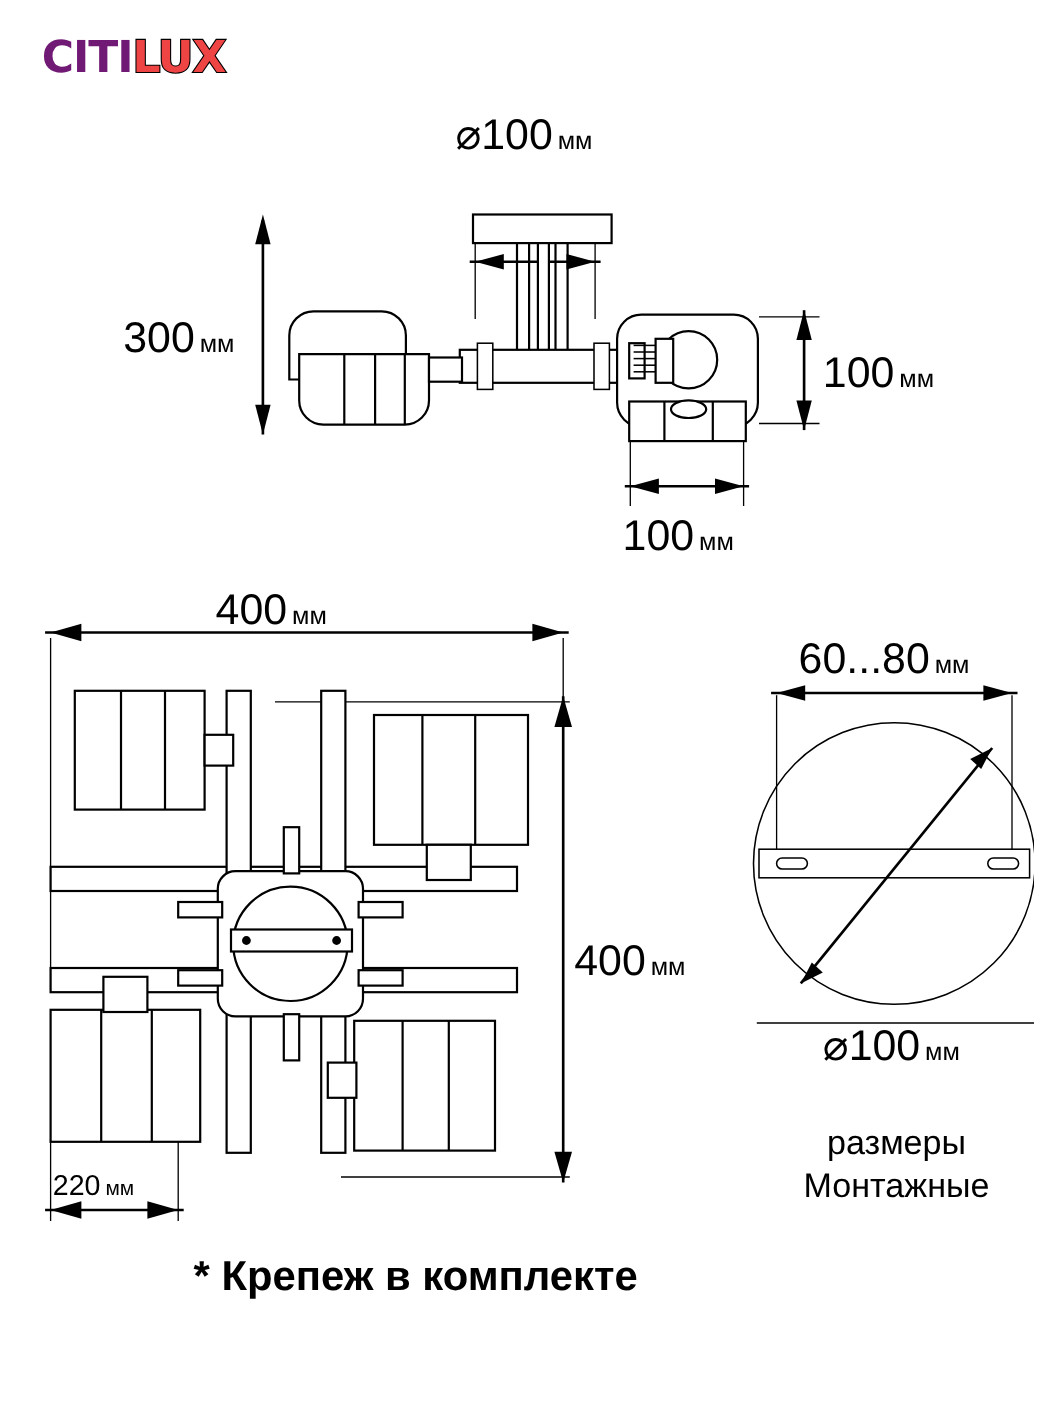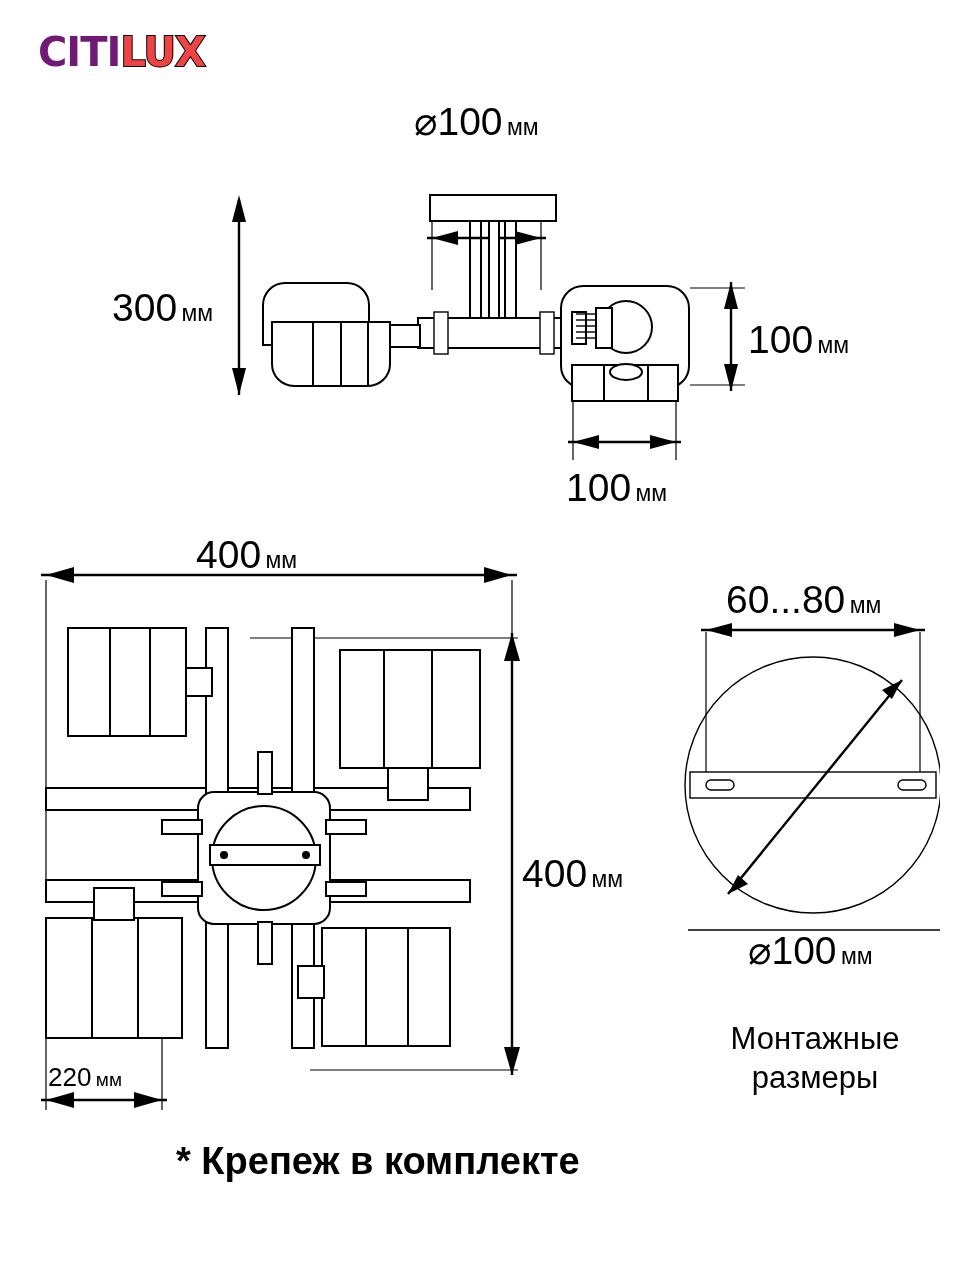--- a/index.html
+++ b/index.html
@@ -283,19 +283,19 @@
     <span class="num">60...80</span>
     <span class="unit">мм</span>
   </div>
 
   <div class="dim" style="left:748px; top:928px;">
     <span class="num">⌀100</span>
     <span class="unit">мм</span>
   </div>
 
   <div class="caption" style="left:700px; top:1020px; width:230px;">
+    <div>размеры</div>
     <div>Монтажные</div>
-    <div>размеры</div>
   </div>
 
   <div class="footnote" style="left:176px; top:1140px;">* Крепеж в комплекте</div>
 
 </div>
 
 </body></html>

